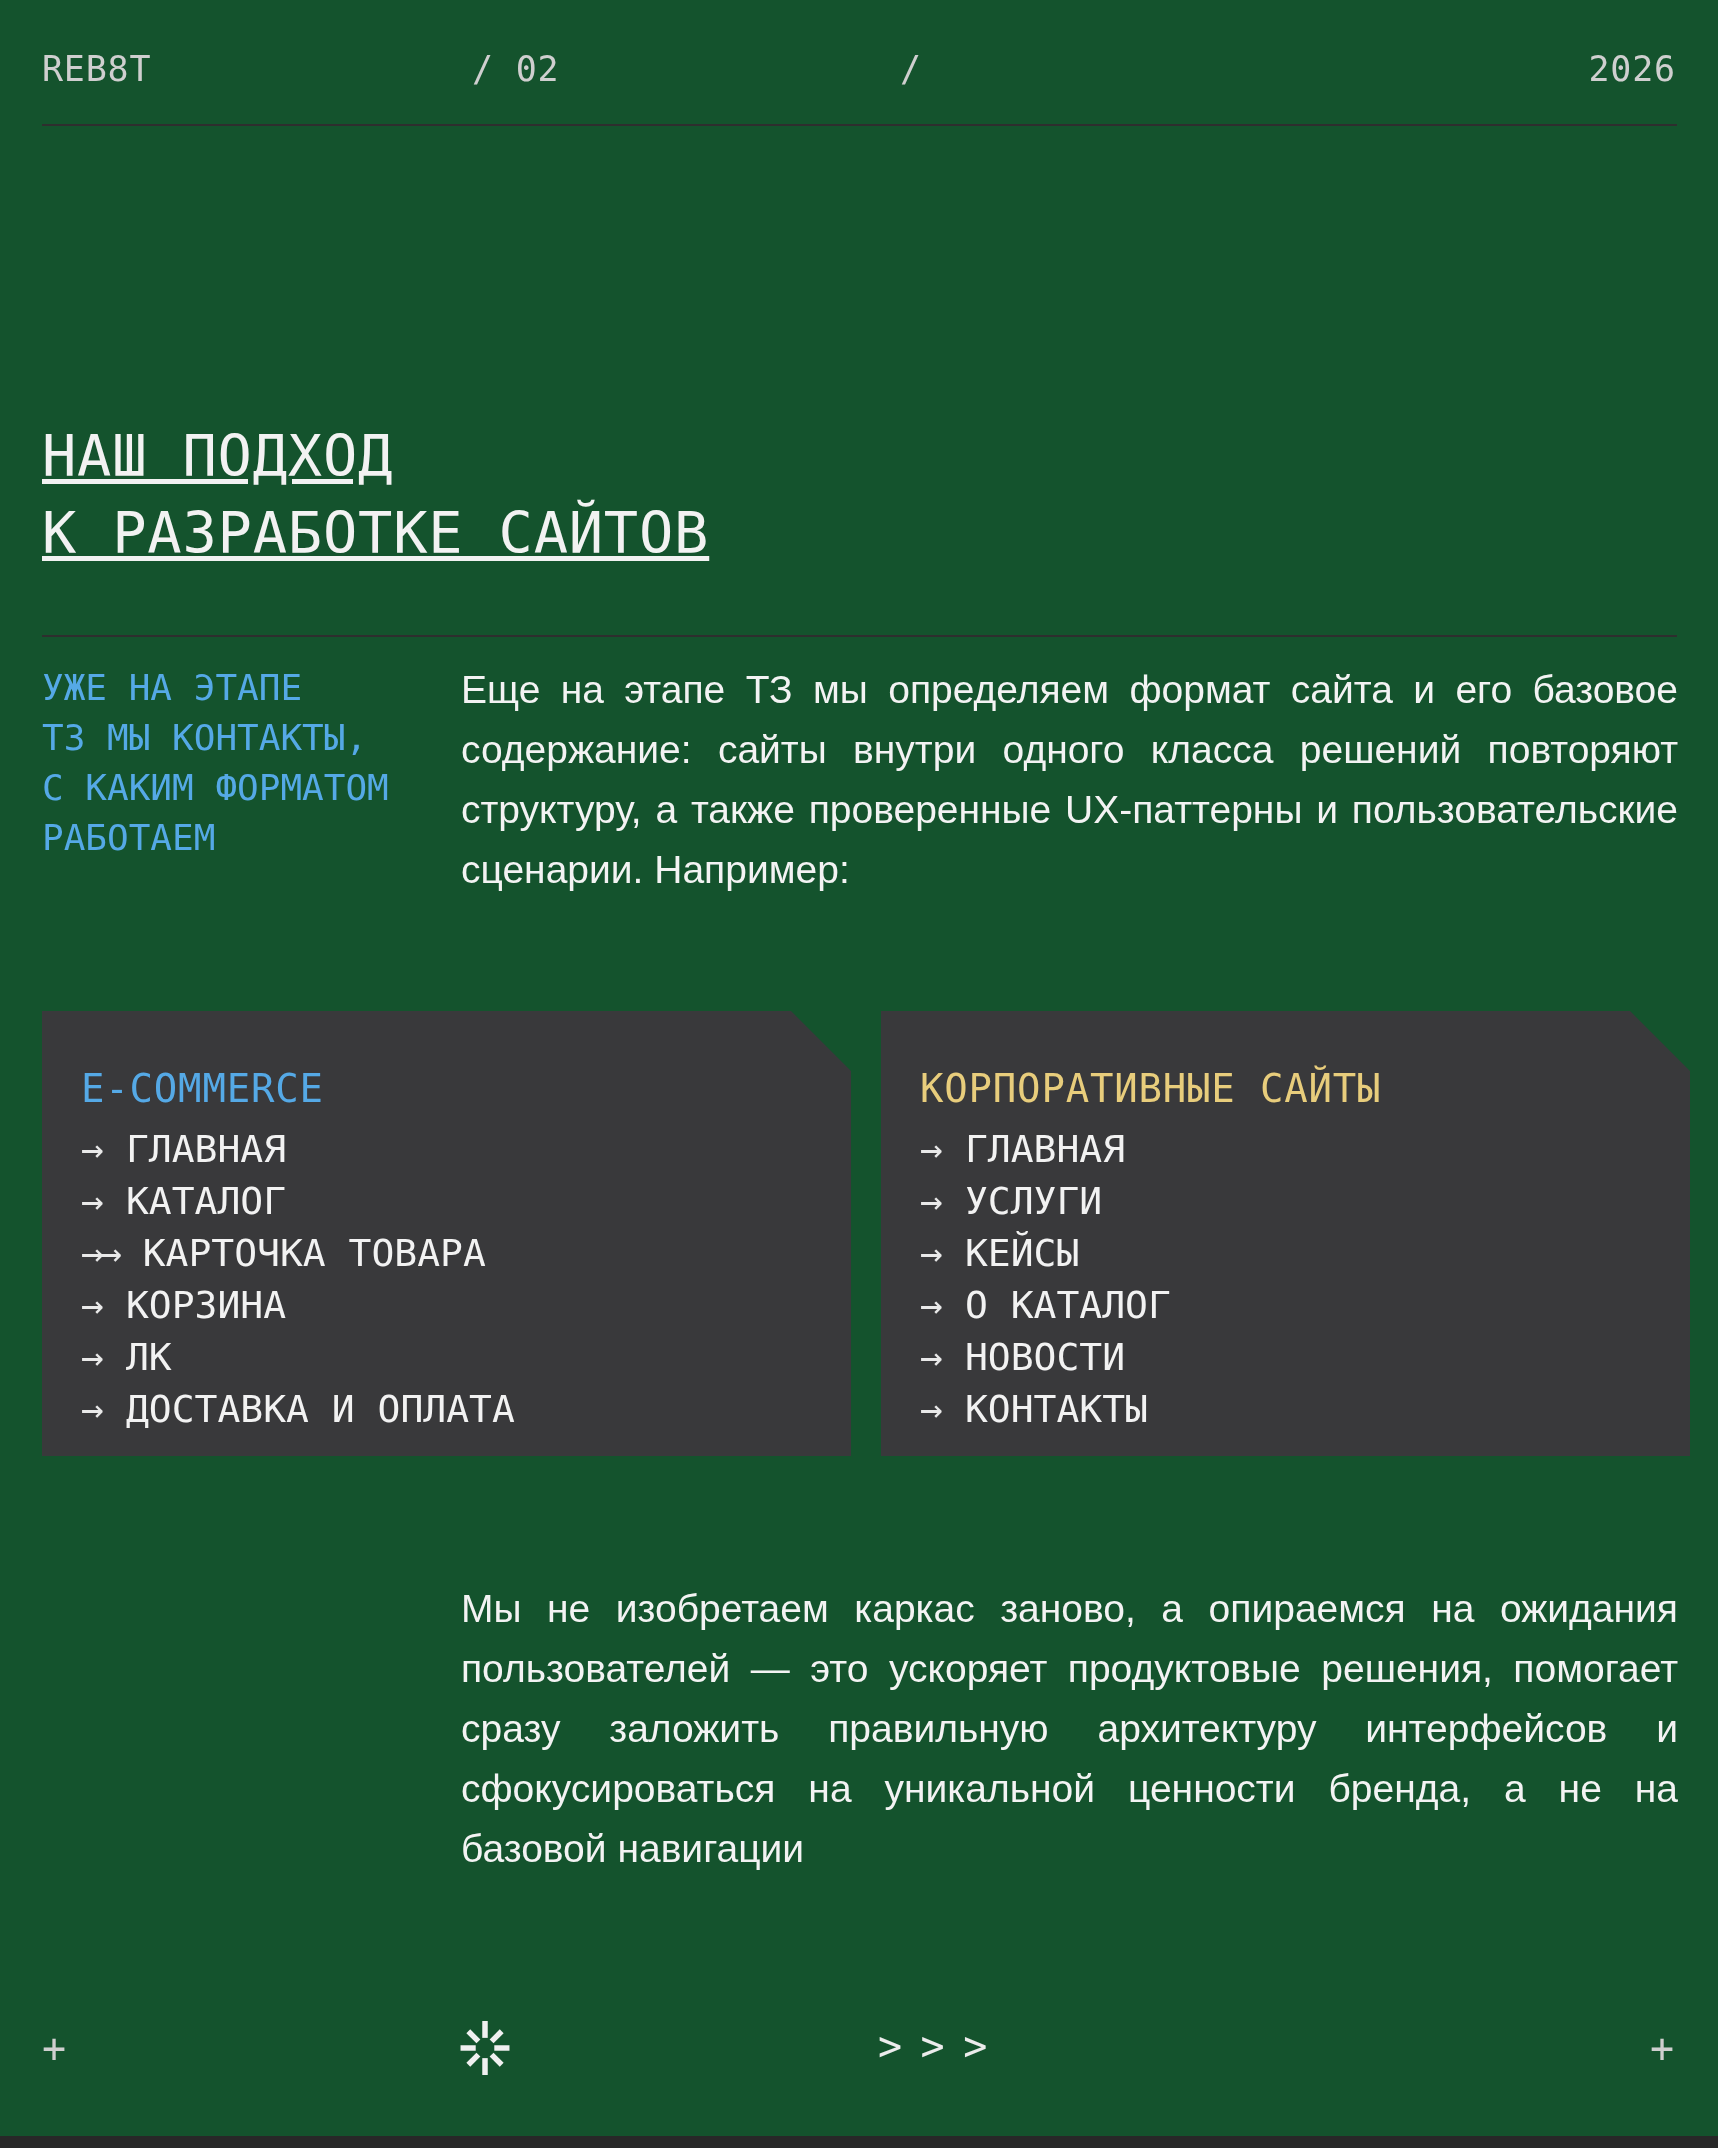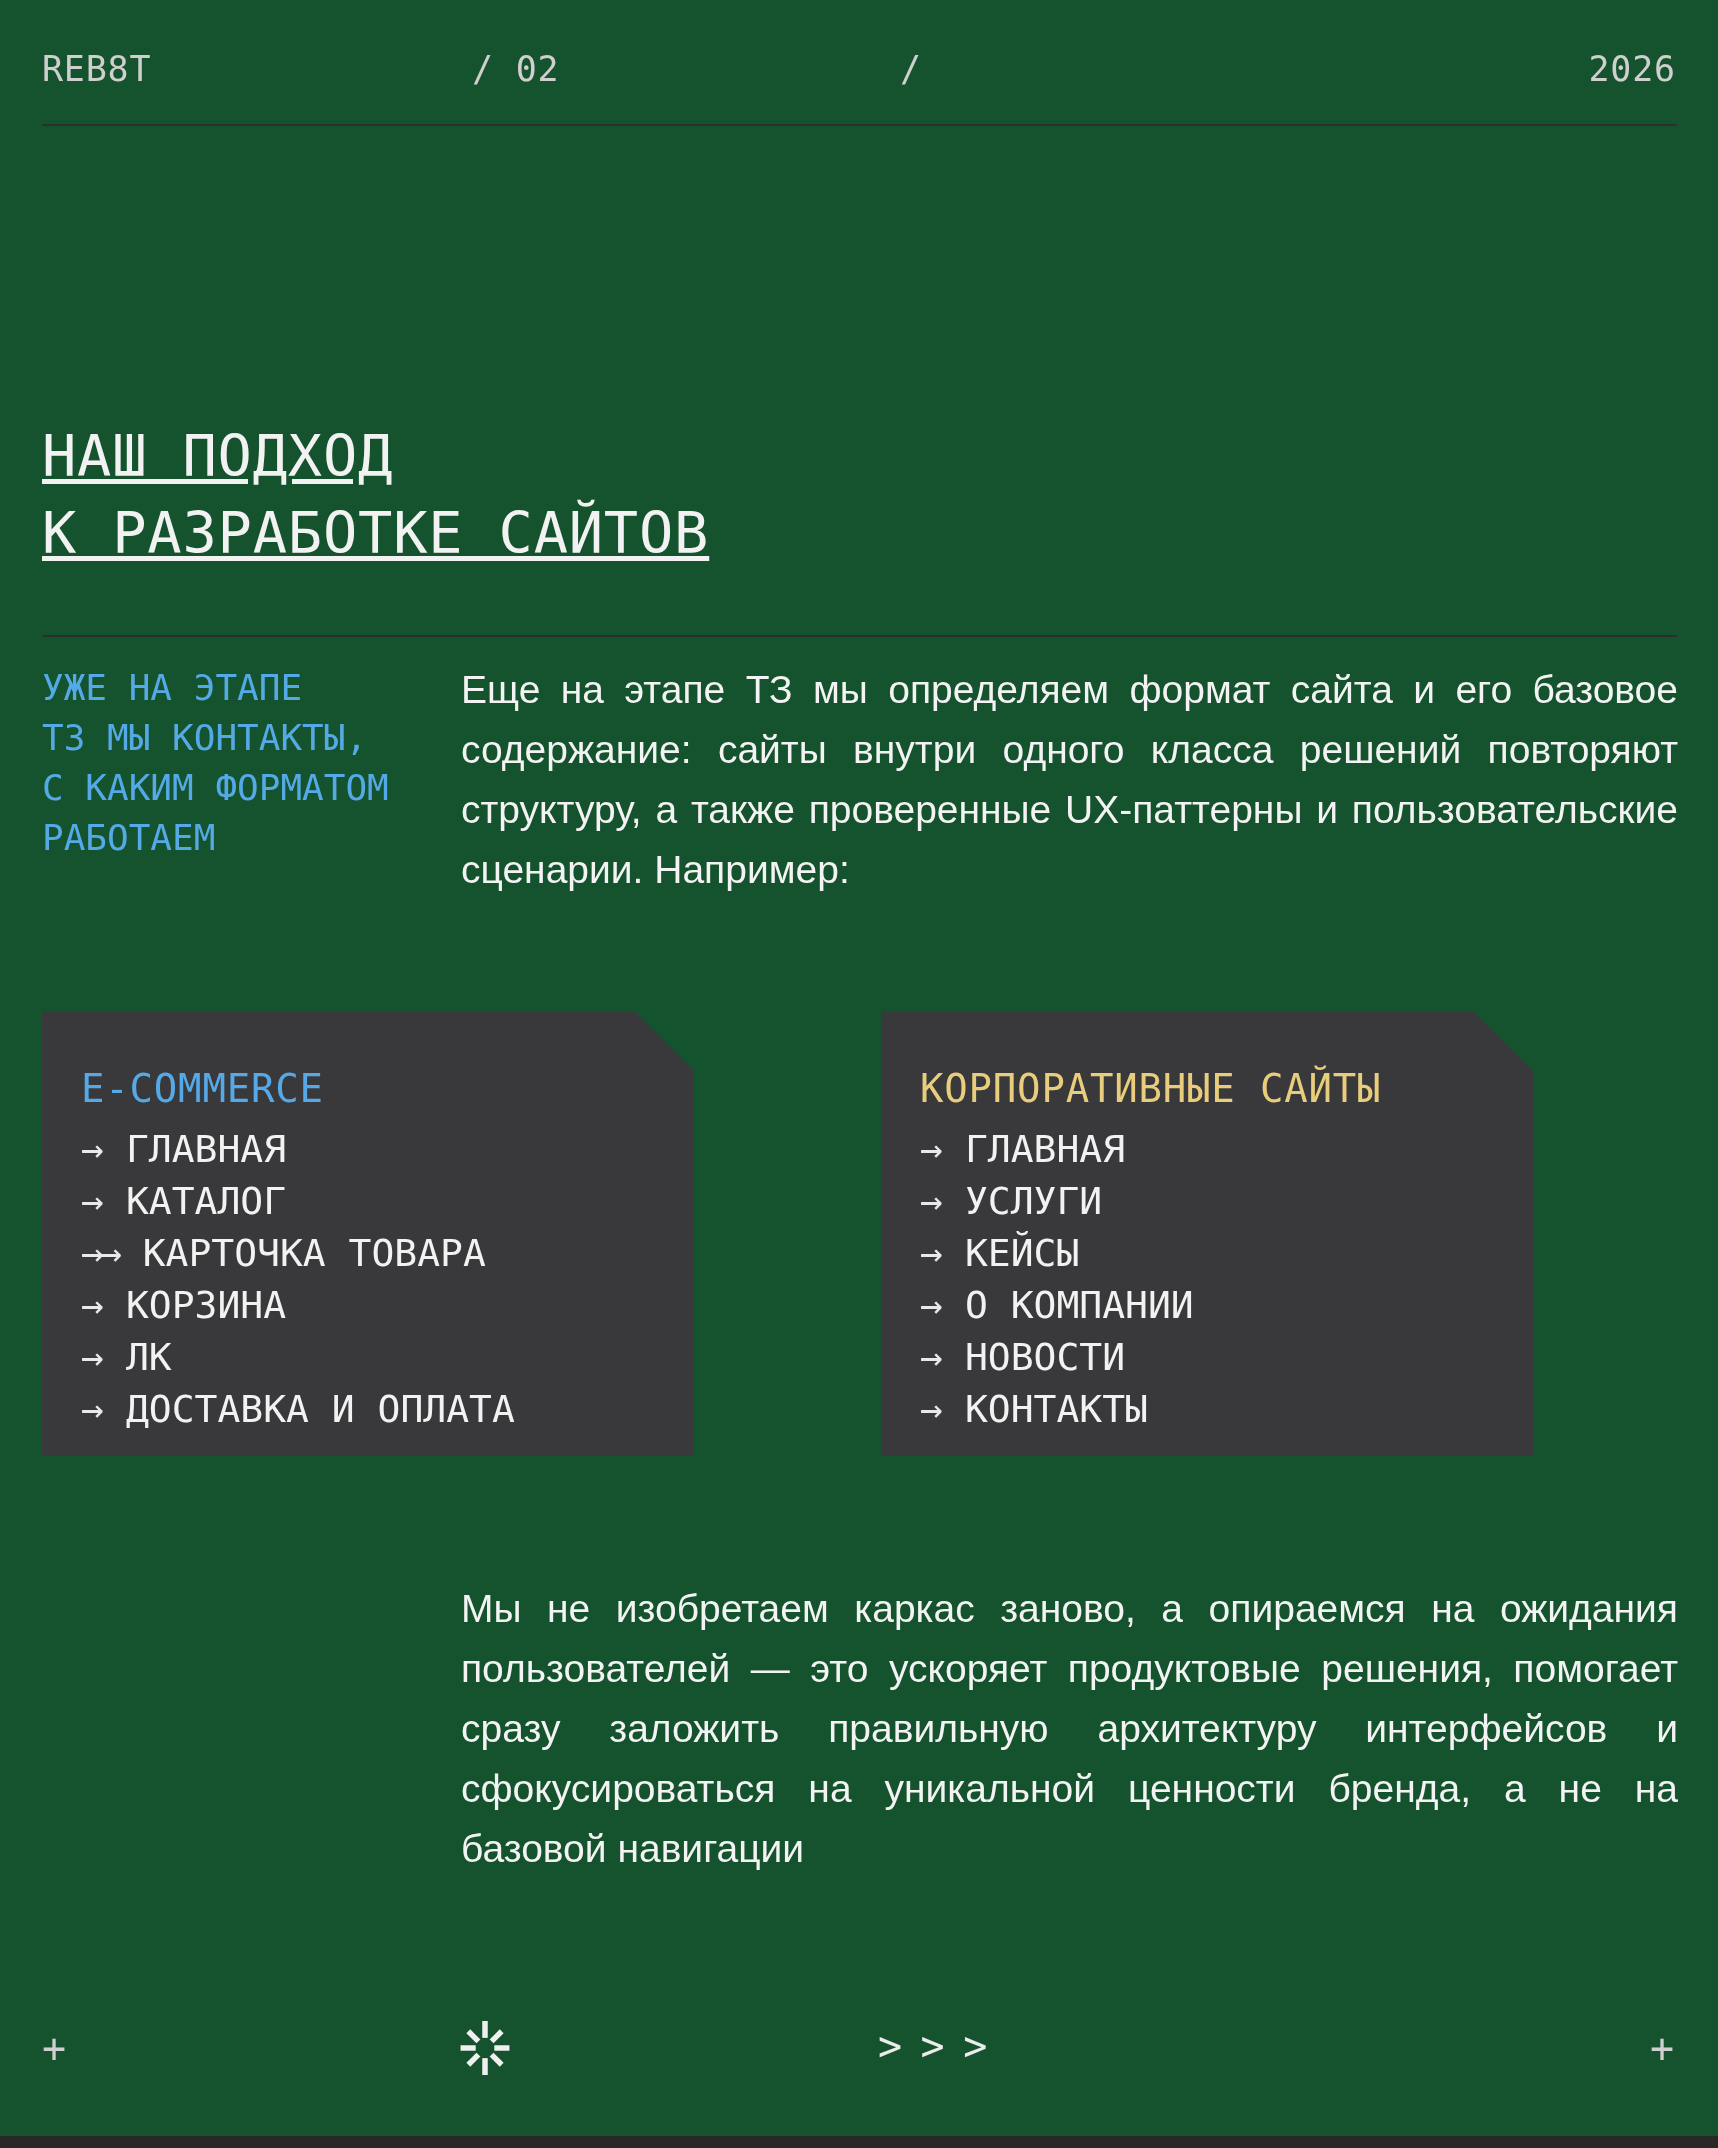--- a/index.html
+++ b/index.html
@@ -25,21 +25,21 @@
   
   .lead{position:absolute;left:42px;top:663px;color:#55a9e6;font-size:36px;line-height:50px;white-space:pre;}
 
   
   .para{position:absolute;left:461px;width:1217px;color:#f3f3f3;font-size:39px;line-height:60px;
         text-align:justify;text-align-last:left;}
   .para--intro{top:660px;}
   .para--outro{top:1579px;}
 
   
-  .card{position:absolute;top:1011px;width:652px;height:445px;background:#39393b;box-sizing:border-box;
+  .card{position:absolute;top:1011px;width:809px;height:445px;background:#39393b;box-sizing:border-box;
         padding:57px 34px 0 39px;
         clip-path:polygon(0 0, calc(100% - 60px) 0, 100% 60px, 100% 100%, 0 100%);}
   .card--left{left:42px;}
   .card--right{left:881px;}
   .card-title{font-size:39px;line-height:42px;letter-spacing:0.8px;}
   .accent-blue{color:#55a9e6;}
   .accent-yellow{color:#e8cd7c;}
   .card-list{list-style:none;margin:13.4px 0 0 0;padding:0;}
   .card-item{display:flex;align-items:center;height:52px;font-size:38px;color:#f2f2f2;}
   .card-item .arrow{color:#e9e9e9;margin-right:22px;}
@@ -113,21 +113,21 @@
       <li class="card-item">
           <span class="arrow">→</span>
           <span>УСЛУГИ</span>
         </li>
       <li class="card-item">
           <span class="arrow">→</span>
           <span>КЕЙСЫ</span>
         </li>
       <li class="card-item">
           <span class="arrow">→</span>
-          <span>О КОМПАНИИ</span>
+          <span>О КАТАЛОГ</span>
         </li>
       <li class="card-item">
           <span class="arrow">→</span>
           <span>НОВОСТИ</span>
         </li>
       <li class="card-item">
           <span class="arrow">→</span>
           <span>КОНТАКТЫ</span>
         </li>
     </ul>

